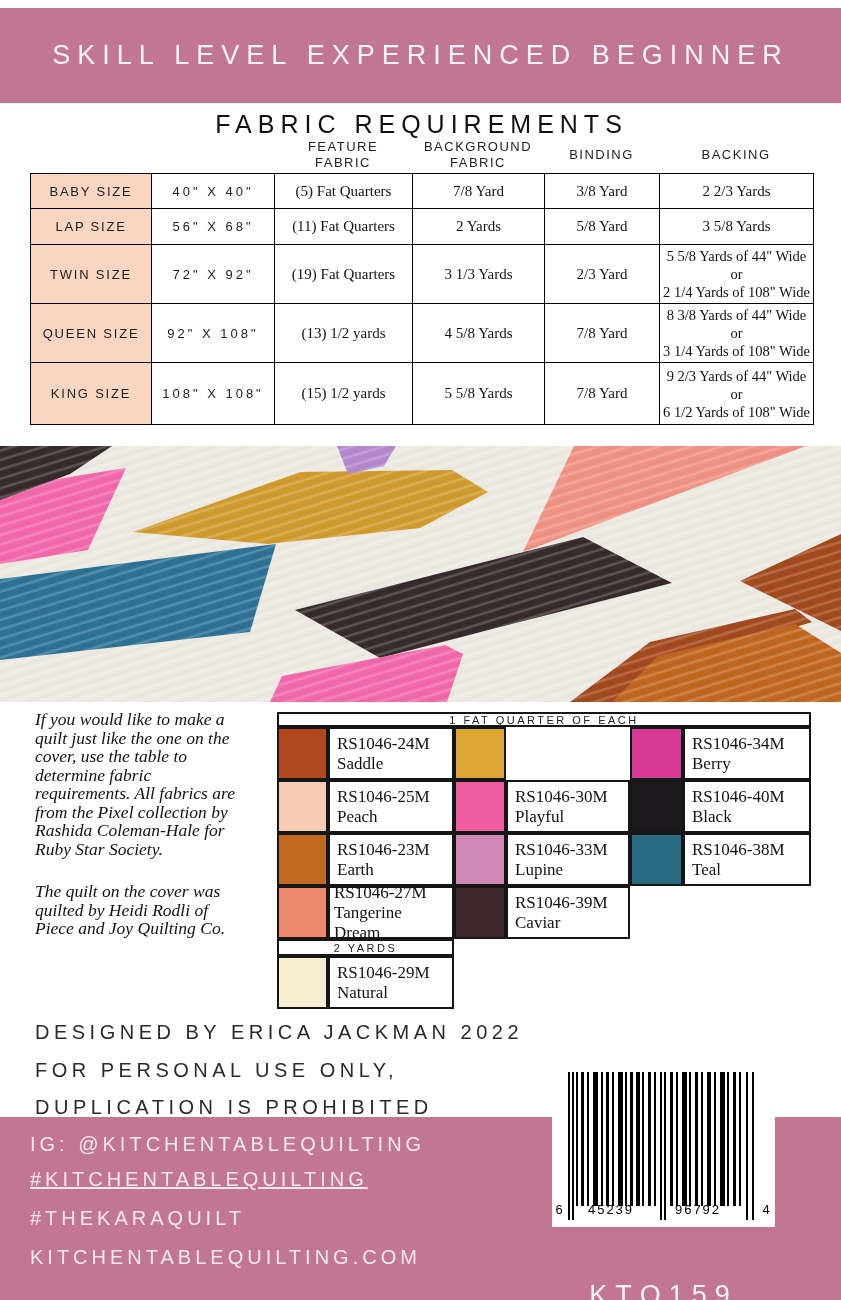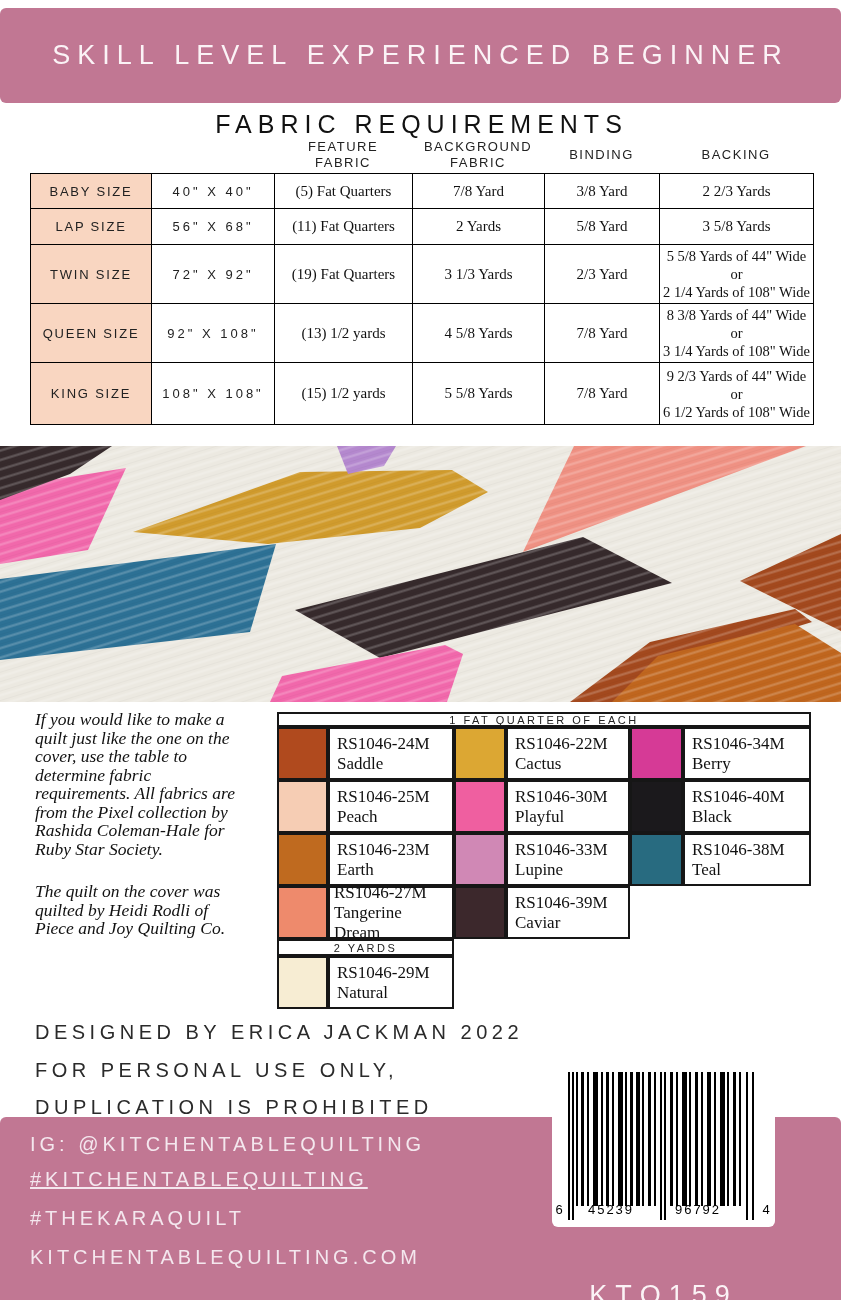--- a/index.html
+++ b/index.html
@@ -1,18 +1,18 @@
 <!DOCTYPE html>
 <html><head>
 <meta charset="utf-8">
 <style>
   html,body{margin:0;padding:0;background:#888;}
   .page{position:relative;width:841px;height:1300px;background:#ffffff;overflow:hidden;
         font-family:"Liberation Sans",sans-serif;color:#1a1a1a;}
-  .abs{position:absolute;border-radius:6px;}
+  .abs{position:absolute;}
   .pre{white-space:pre-line;}
 
   
   .banner{top:8px;left:0;width:841px;height:95px;display:flex;align-items:center;justify-content:center;}
   .banner span{color:#fbf3f6;font-size:27px;letter-spacing:7px;font-weight:400;}
 
   
   .fr-title{top:110px;left:30px;width:783px;text-align:center;font-size:25px;letter-spacing:6px;color:#111;}
   .col-head{top:139px;font-size:13px;letter-spacing:1.5px;text-align:center;color:#222;line-height:16px;}
   .col-head.single{top:147px;}
@@ -169,24 +169,20 @@
 
   <div class="abs swatches">
     <div class="scell shead" style="left:0;top:0;width:534px;height:15px;">1 FAT QUARTER OF EACH</div>
 
     <div class="scell" style="left: 0px; top: 15px; width: 51px; height: 53px; background: rgb(176, 74, 30);"></div>
     <div class="scell slabel" style="left:51px;top:15px;width:126px;height:53px;">
       <span>RS1046-24M</span>
       <span>Saddle</span>
     </div>
     <div class="scell" style="left: 177px; top: 15px; width: 52px; height: 53px; background: rgb(220, 167, 51);"></div>
-    <div class="scell slabel" style="left:229px;top:15px;width:124px;height:53px;">
-      <span>RS1046-22M</span>
-      <span>Cactus</span>
-    </div>
     <div class="scell" style="left: 353px; top: 15px; width: 53px; height: 53px; background: rgb(214, 58, 150);"></div>
     <div class="scell slabel" style="left:406px;top:15px;width:128px;height:53px;">
       <span>RS1046-34M</span>
       <span>Berry</span>
     </div>
 
     <div class="scell" style="left: 0px; top: 68px; width: 51px; height: 53px; background: rgb(246, 205, 180);"></div>
     <div class="scell slabel" style="left:51px;top:68px;width:126px;height:53px;">
       <span>RS1046-25M</span>
       <span>Peach</span>

